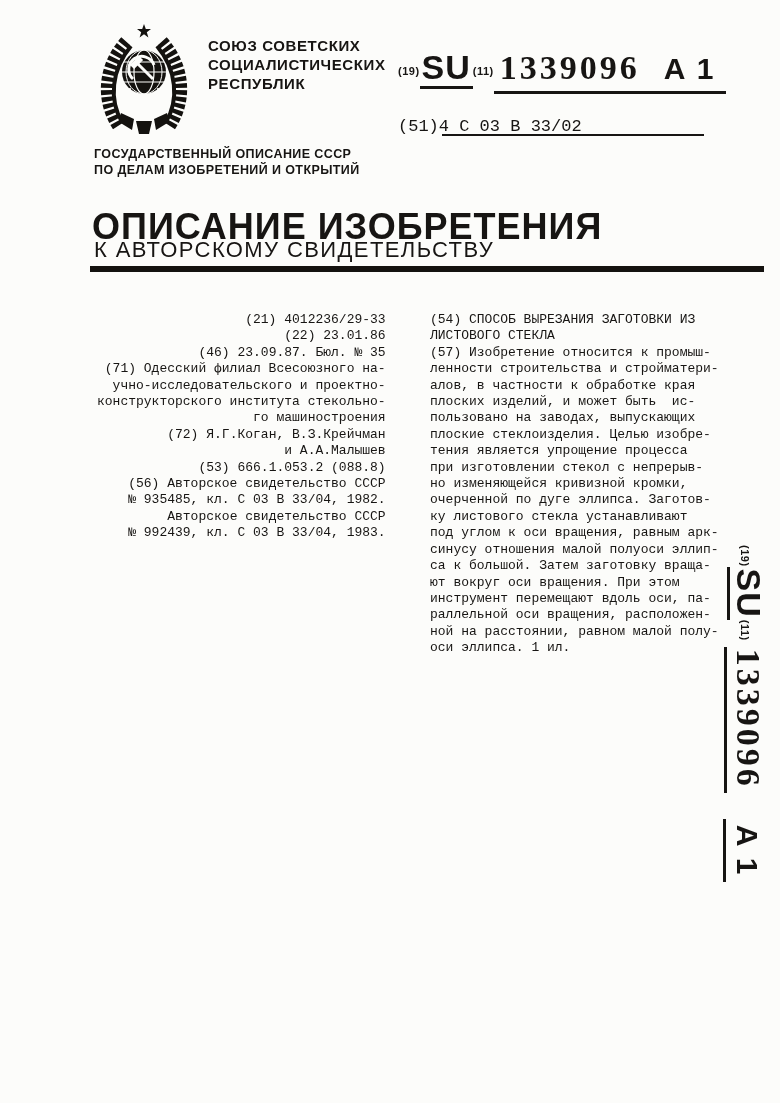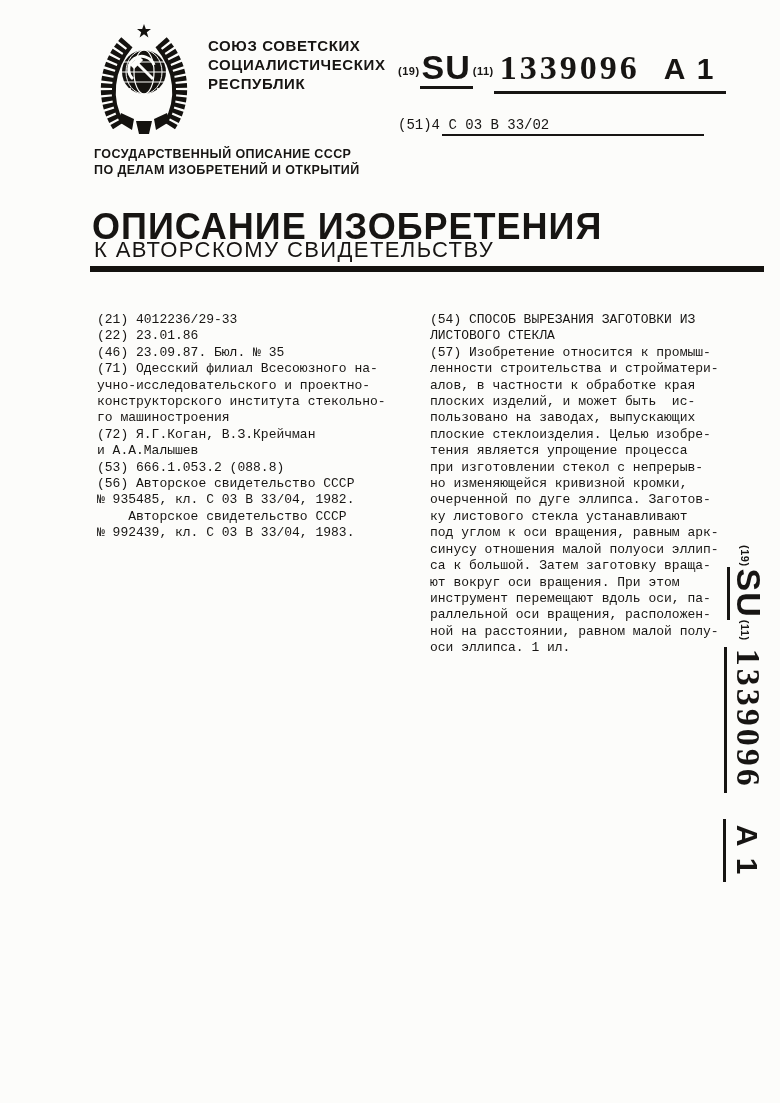--- a/index.html
+++ b/index.html
@@ -15,29 +15,29 @@
   .union{left:208px;top:36px;font-size:15px;font-weight:bold;line-height:19px;letter-spacing:0.6px;}
   .committee{left:94px;top:146px;font-size:12.5px;font-weight:bold;line-height:16px;letter-spacing:0.4px;}
   
   .docnum-row{left:398px;top:48px;display:flex;align-items:baseline;}
   .tiny-code{font-size:11px;font-weight:bold;letter-spacing:0.5px;position:relative;top:-4px;}
   .su-big{font-size:34px;font-weight:bold;letter-spacing:1px;border-bottom:3px solid #171513;line-height:38px;padding:0 2px;}
   .pubnum-big{font-family:"Liberation Serif",serif;font-size:34px;font-weight:bold;letter-spacing:3px;margin-left:6px;}
   .kind-big{font-size:30px;font-weight:bold;letter-spacing:2px;margin-left:24px;}
   .hdr-underline{left:494px;top:91px;width:232px;height:3px;background:#171513;}
   
-  .ipc-row{left:398px;top:117px;font-family:"Liberation Mono","DejaVu Sans Mono",monospace;font-size:14px;}
+  .ipc-row{left:398px;top:117px;font-family:"Liberation Mono","DejaVu Sans Mono",monospace;font-size:17px;}
   .ipc-underline{left:442px;top:134px;width:262px;height:2px;background:#171513;}
   
   .main-title{left:92px;top:206px;font-size:36px;font-weight:bold;letter-spacing:1px;}
   .sub-title{left:94px;top:237px;font-size:22px;font-weight:normal;letter-spacing:1.4px;}
   .rule{left:90px;top:266px;width:674px;height:6px;background:#14120f;}
   
   .col{font-family:"Liberation Mono","DejaVu Sans Mono",monospace;font-size:13px;line-height:16.4px;white-space:pre;letter-spacing:0;}
-  .col-left{left:97px;top:312px;}
+  .col-left{left:97px;top:312px;text-align:right;}
   .col-right{left:402px;top:312px;margin-left:28px;}
   
   .side-strip{
     left:768px;top:545px;width:345px;height:68px;
     transform:rotate(90deg);transform-origin:0 0;
     display:flex;align-items:baseline;
   }
   .side-strip .su-big{font-size:34px;}
   .side-strip .pubnum-big{border-bottom:3px solid #171513;padding:0 4px 2px 2px;}
   .side-strip .kind-big{border-bottom:3px solid #171513;margin-left:26px;padding:0 6px 4px 6px;}

